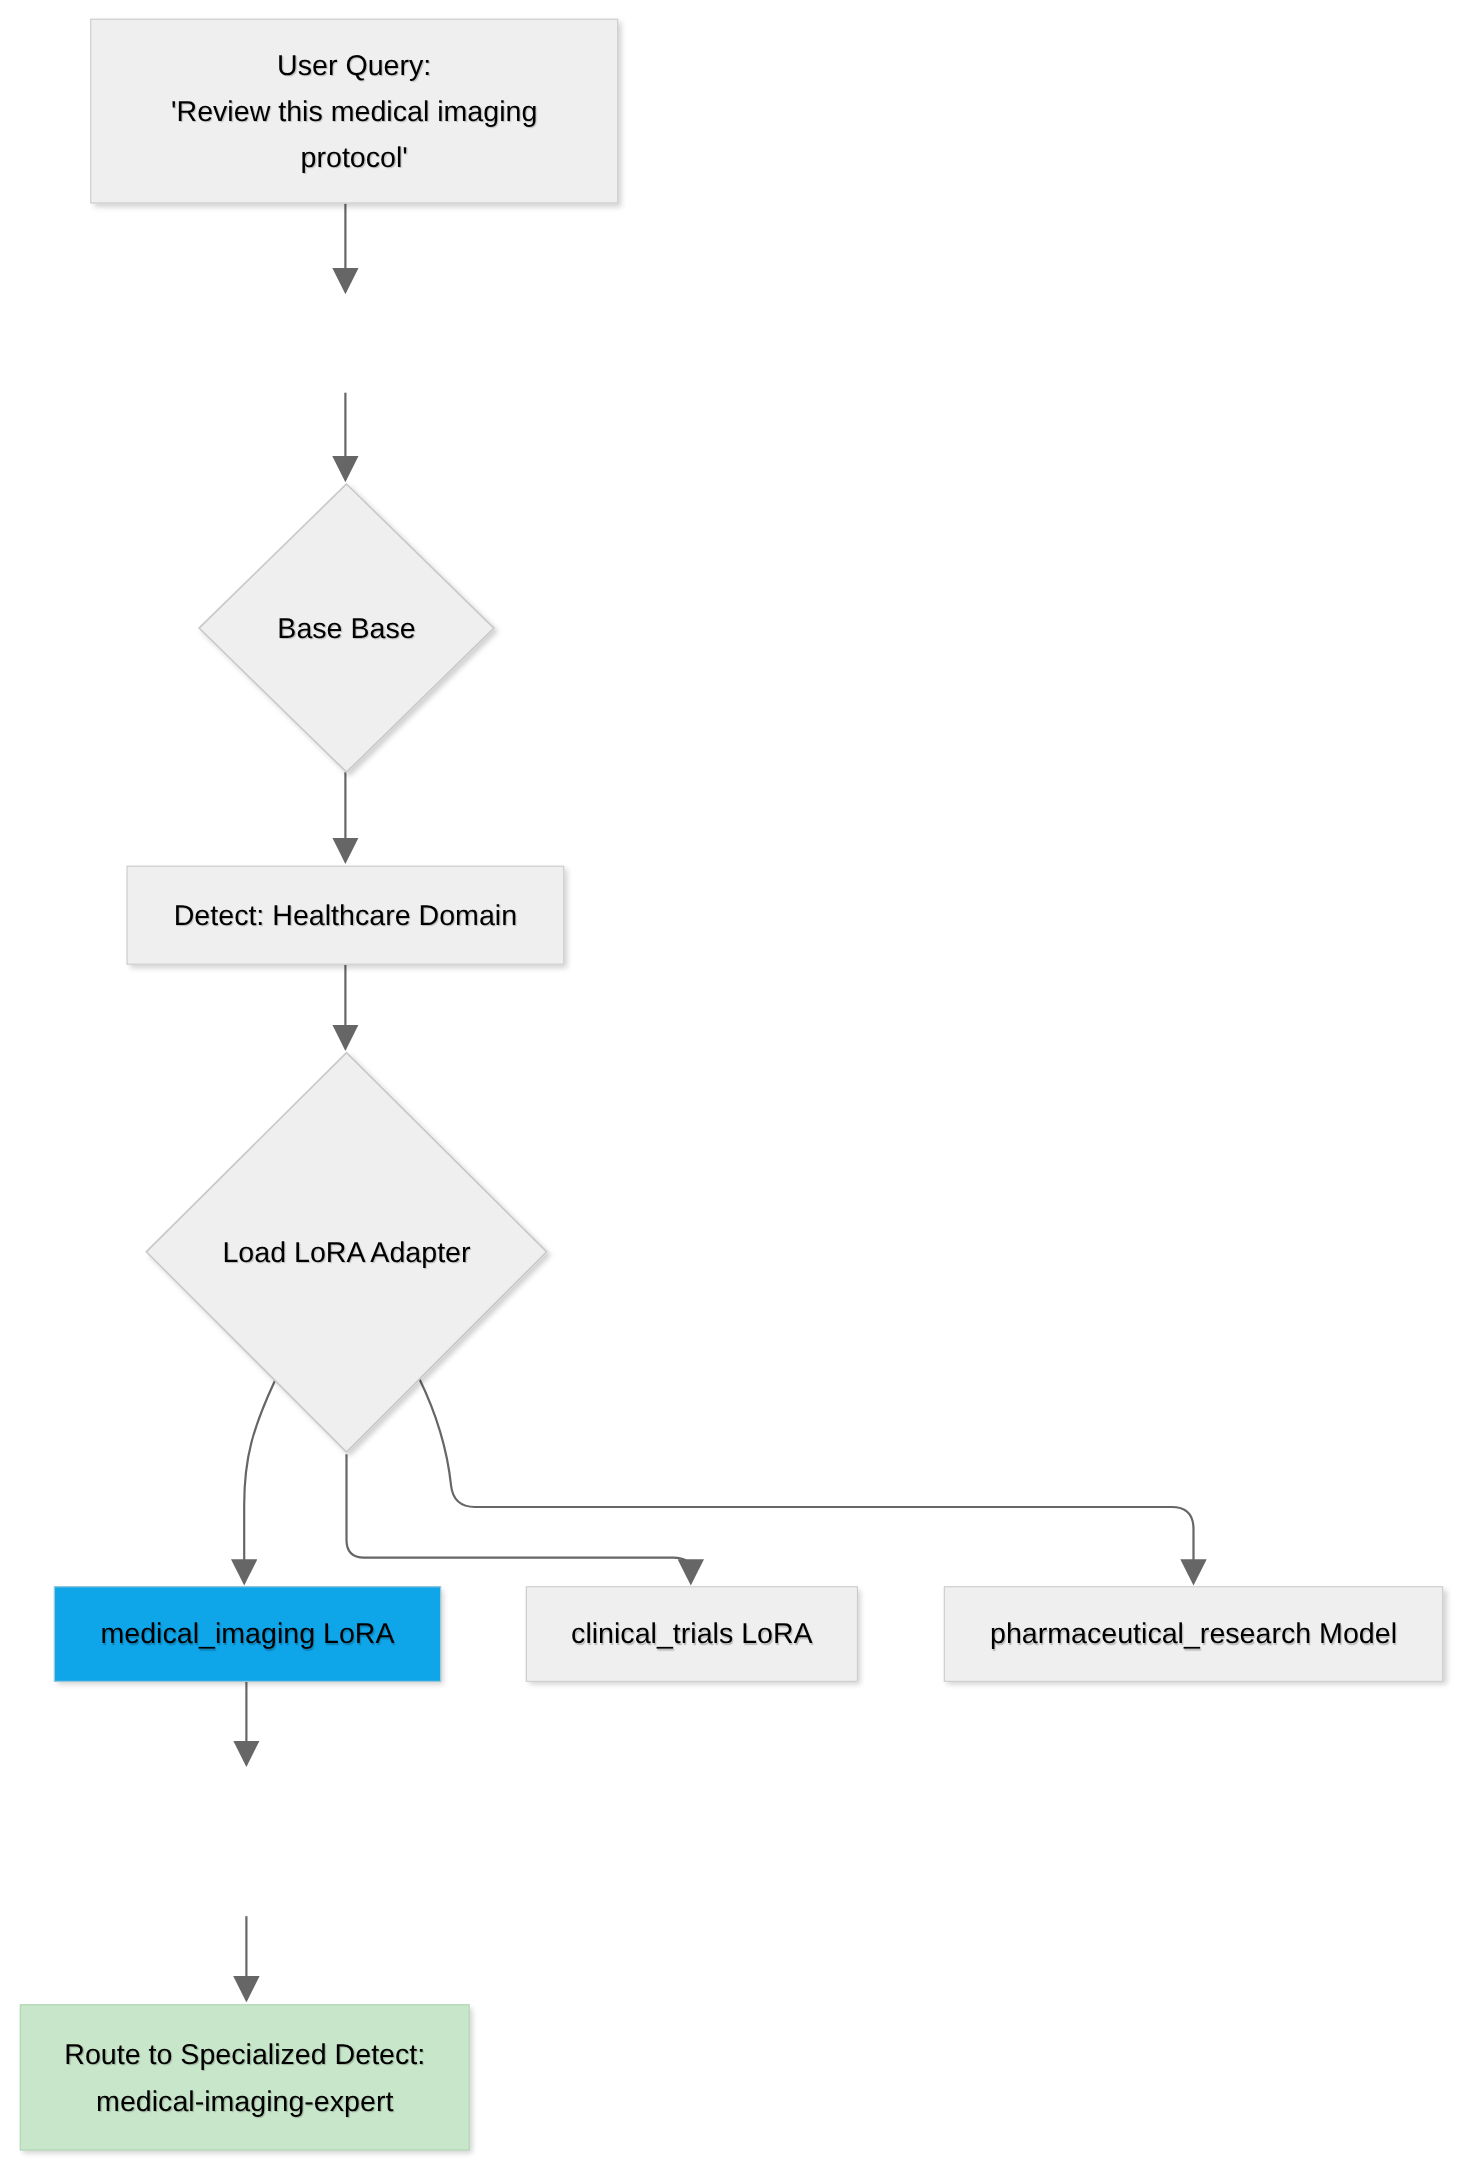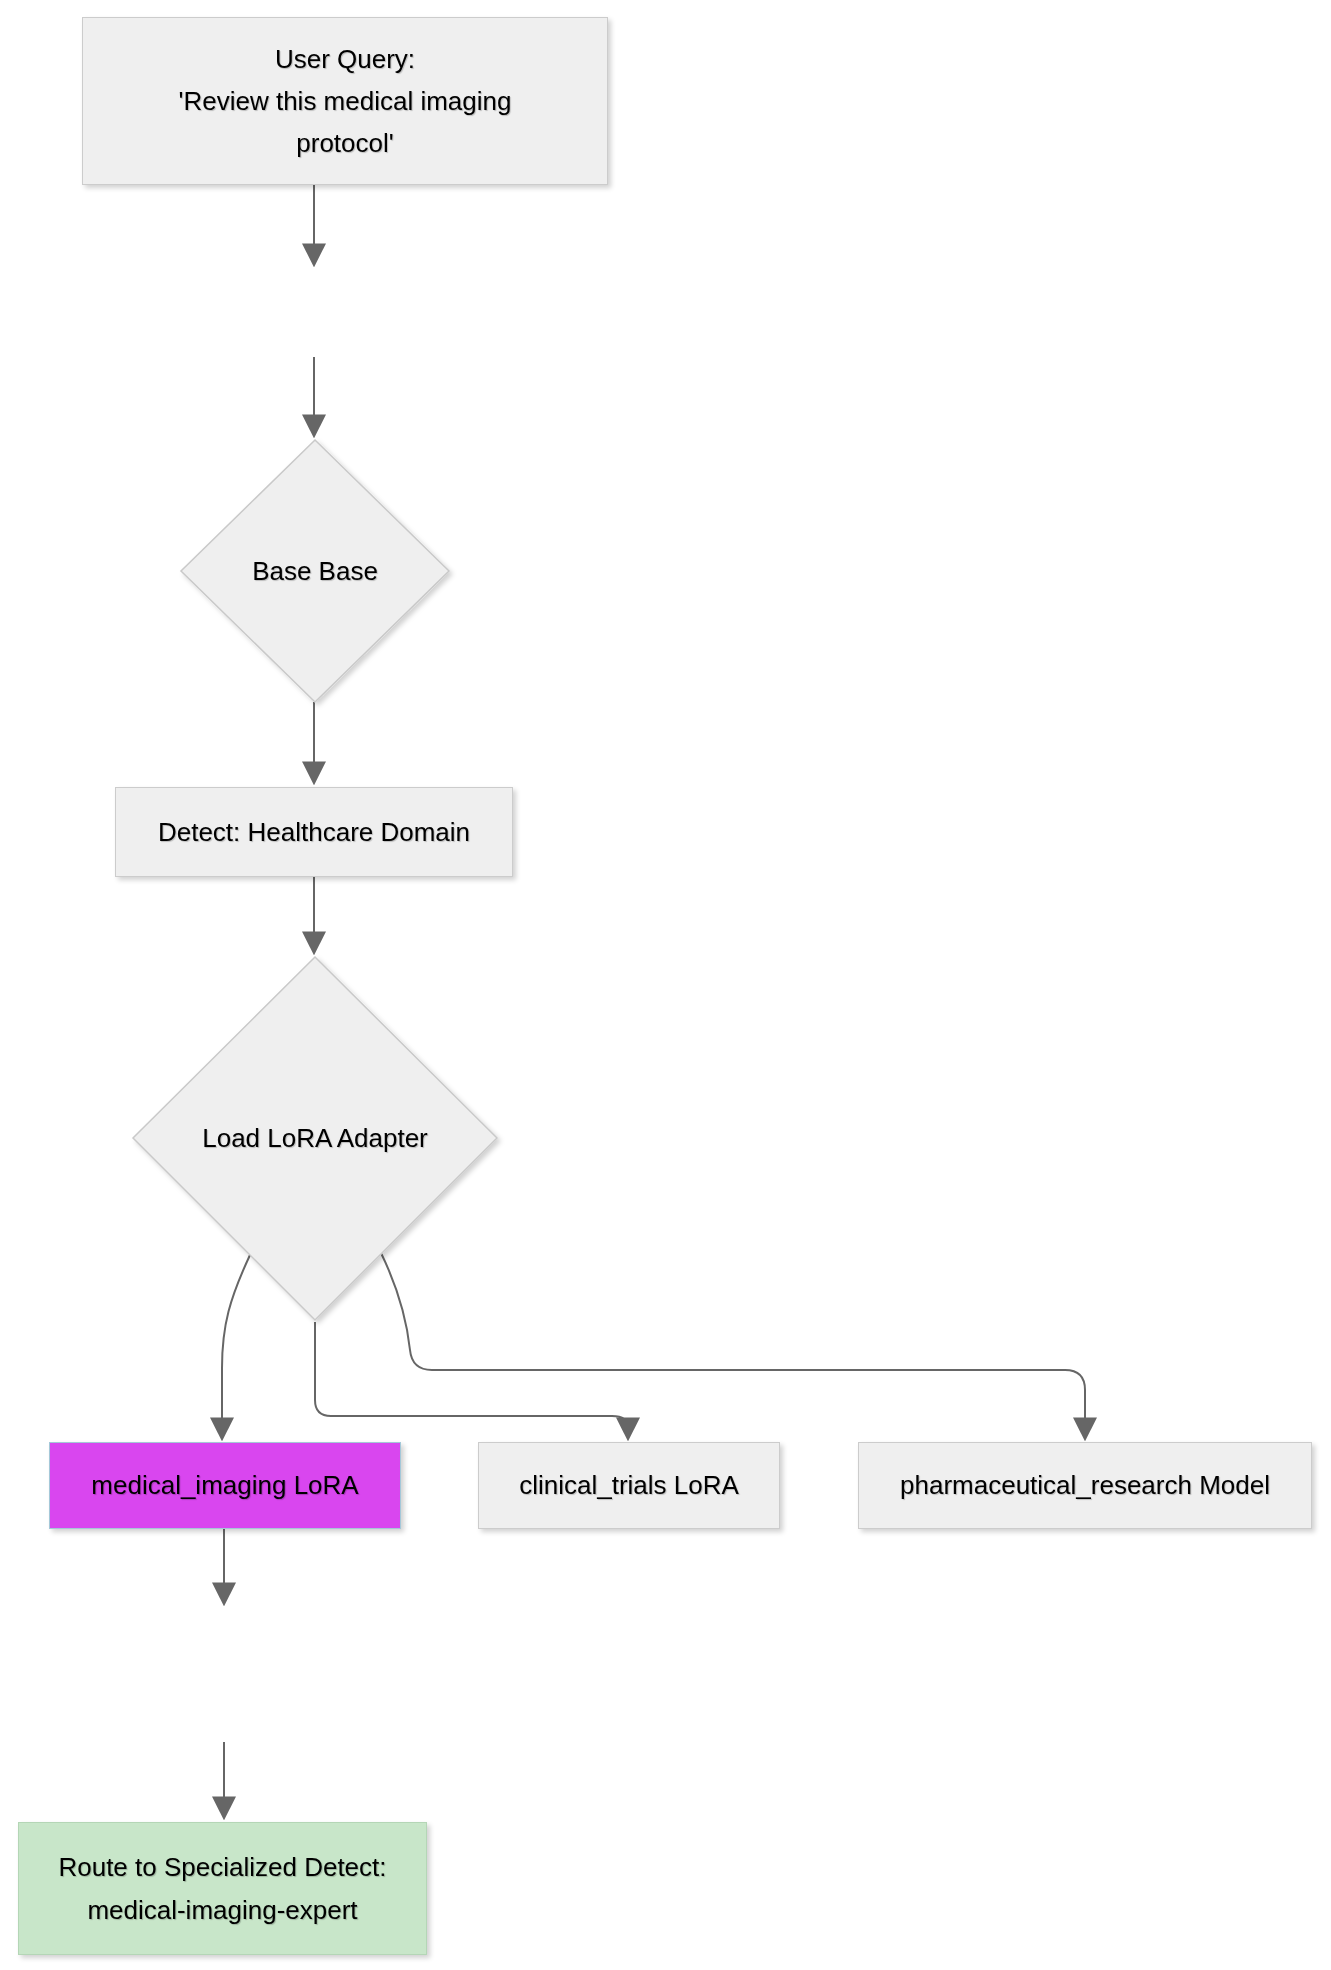--- a/index.html
+++ b/index.html
@@ -20,21 +20,21 @@
     position:absolute;
     display:flex;
     align-items:center;
     justify-content:center;
     box-sizing:border-box;
     border:1px solid #cccccc;
     background:#efefef;
     box-shadow:3px 3px 5px rgba(0,0,0,0.18);
   }
   .node-blue{
-    background:#d946ef;
+    background:#0ea5e9;
     border-color:#a4c8d8;
   }
   .node-green{
     background:#c8e6c9;
     border-color:#b4d6b6;
   }
   .label{
     white-space:pre-line;
     text-align:center;
     font-size:26px;
@@ -82,21 +82,21 @@
     <path class="edge-path" marker-end="url(#arrow)" d="M250,1255 C230,1298 222,1325 222,1368 L222,1439"></path>
     <path class="edge-path" marker-end="url(#arrow)" d="M315,1322 L315,1400 Q315,1416 331,1416 L612,1416 Q628,1416 628,1428 L628,1439"></path>
     <path class="edge-path" marker-end="url(#arrow)" d="M381,1253 C400,1292 407,1322 410,1350 Q412,1370 432,1370 L1065,1370 Q1085,1370 1085,1390 L1085,1439"></path>
     <path class="edge-path" marker-end="url(#arrow)" d="M224,1529 L224,1604"></path>
     <path class="edge-path" marker-end="url(#arrow)" d="M224,1742 L224,1818"></path>
 
     <polygon class="shape-poly" filter="url(#shape-shadow)" points="315,440 449,571 315,702 181,571"></polygon>
     <polygon class="shape-poly" filter="url(#shape-shadow)" points="315,957 497,1138 315,1320 133,1138"></polygon>
   </svg>
 
-  <div class="node" style="left:82px;top:17px;width:526px;height:168px">
+  <div class="node" style="left:82px;top:17px;width:480px;height:168px">
     <span class="label">User Query:
 'Review this medical imaging
 protocol'</span>
   </div>
 
 
   <div class="node" style="left:115px;top:787px;width:398px;height:90px">
     <span class="label">Detect: Healthcare Domain</span>
   </div>
 

